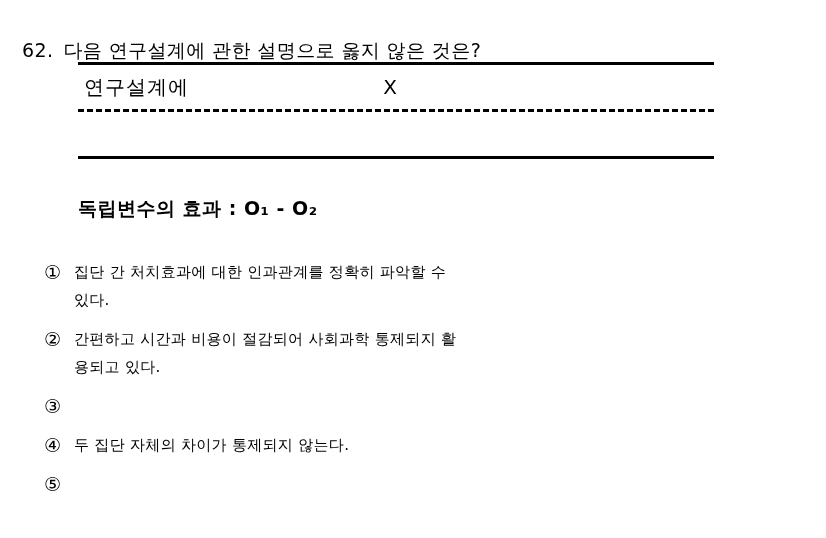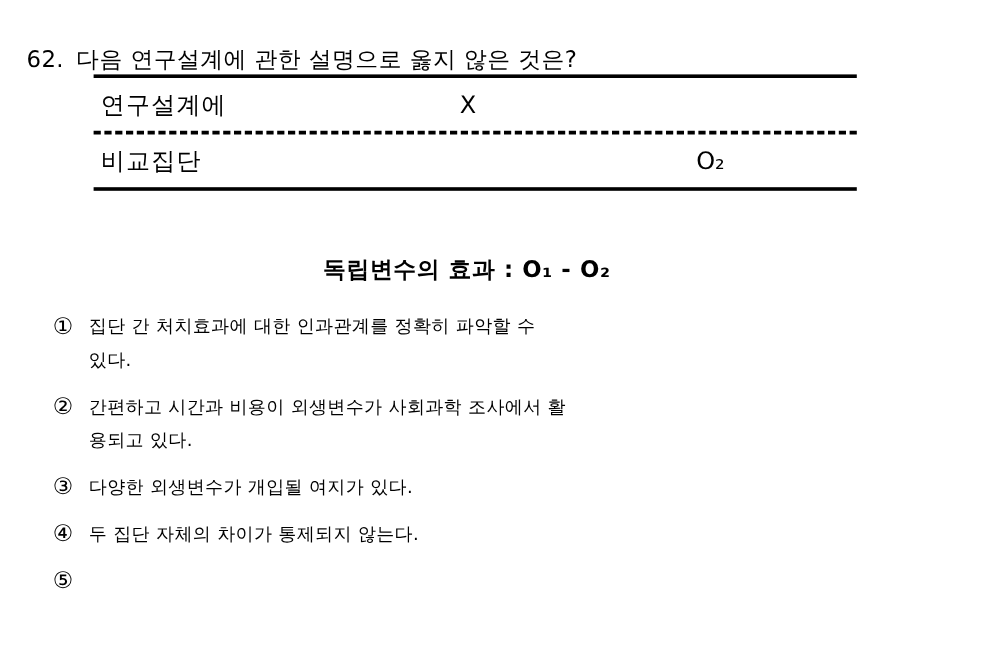--- a/index.html
+++ b/index.html
@@ -72,23 +72,23 @@
   .cell-o {
     flex: 1;
     text-align: center;
     font-size: 20px;
   }
 
   
   .effect {
     position: absolute;
     left: 78px;
-    top: 212px;
+    top: 196px;
     width: 636px;
-    text-align: center;
+    text-align: left;
     font-size: 19px;
     font-weight: bold;
     letter-spacing: 0.5px;
     padding-right: 14px;
     box-sizing: border-box;
   }
 
   
   .choices {
     position: absolute;
@@ -124,43 +124,40 @@
   </div>
 
   <div class="design-table">
     <div class="rule-top"></div>
     <div class="trow">
       <div class="cell-group">연구설계에</div>
       <div class="cell-x">X</div>
     </div>
     <div class="rule-dashed"></div>
     <div class="trow">
-      <div class="cell-group">비교집단</div>
       <div class="cell-x"></div>
-      <div class="cell-o">O₂</div>
     </div>
     <div class="rule-bottom"></div>
   </div>
 
   <div class="effect">독립변수의 효과 : O₁ - O₂</div>
 
   <div class="choices">
     <div class="choice">
       <div class="marker">①</div>
       <div class="ctext">집단 간 처치효과에 대한 인과관계를 정확히 파악할 수
 있다.</div>
     </div>
     <div class="choice">
       <div class="marker">②</div>
-      <div class="ctext">간편하고 시간과 비용이 외생변수가 사회과학 조사에서 활
+      <div class="ctext">간편하고 시간과 비용이 절감되어 사회과학 통제되지 활
 용되고 있다.</div>
     </div>
     <div class="choice">
       <div class="marker">③</div>
-      <div class="ctext">다양한 외생변수가 개입될 여지가 있다.</div>
     </div>
     <div class="choice">
       <div class="marker">④</div>
       <div class="ctext">두 집단 자체의 차이가 통제되지 않는다.</div>
     </div>
     <div class="choice">
       <div class="marker">⑤</div>
     </div>
   </div>
 

